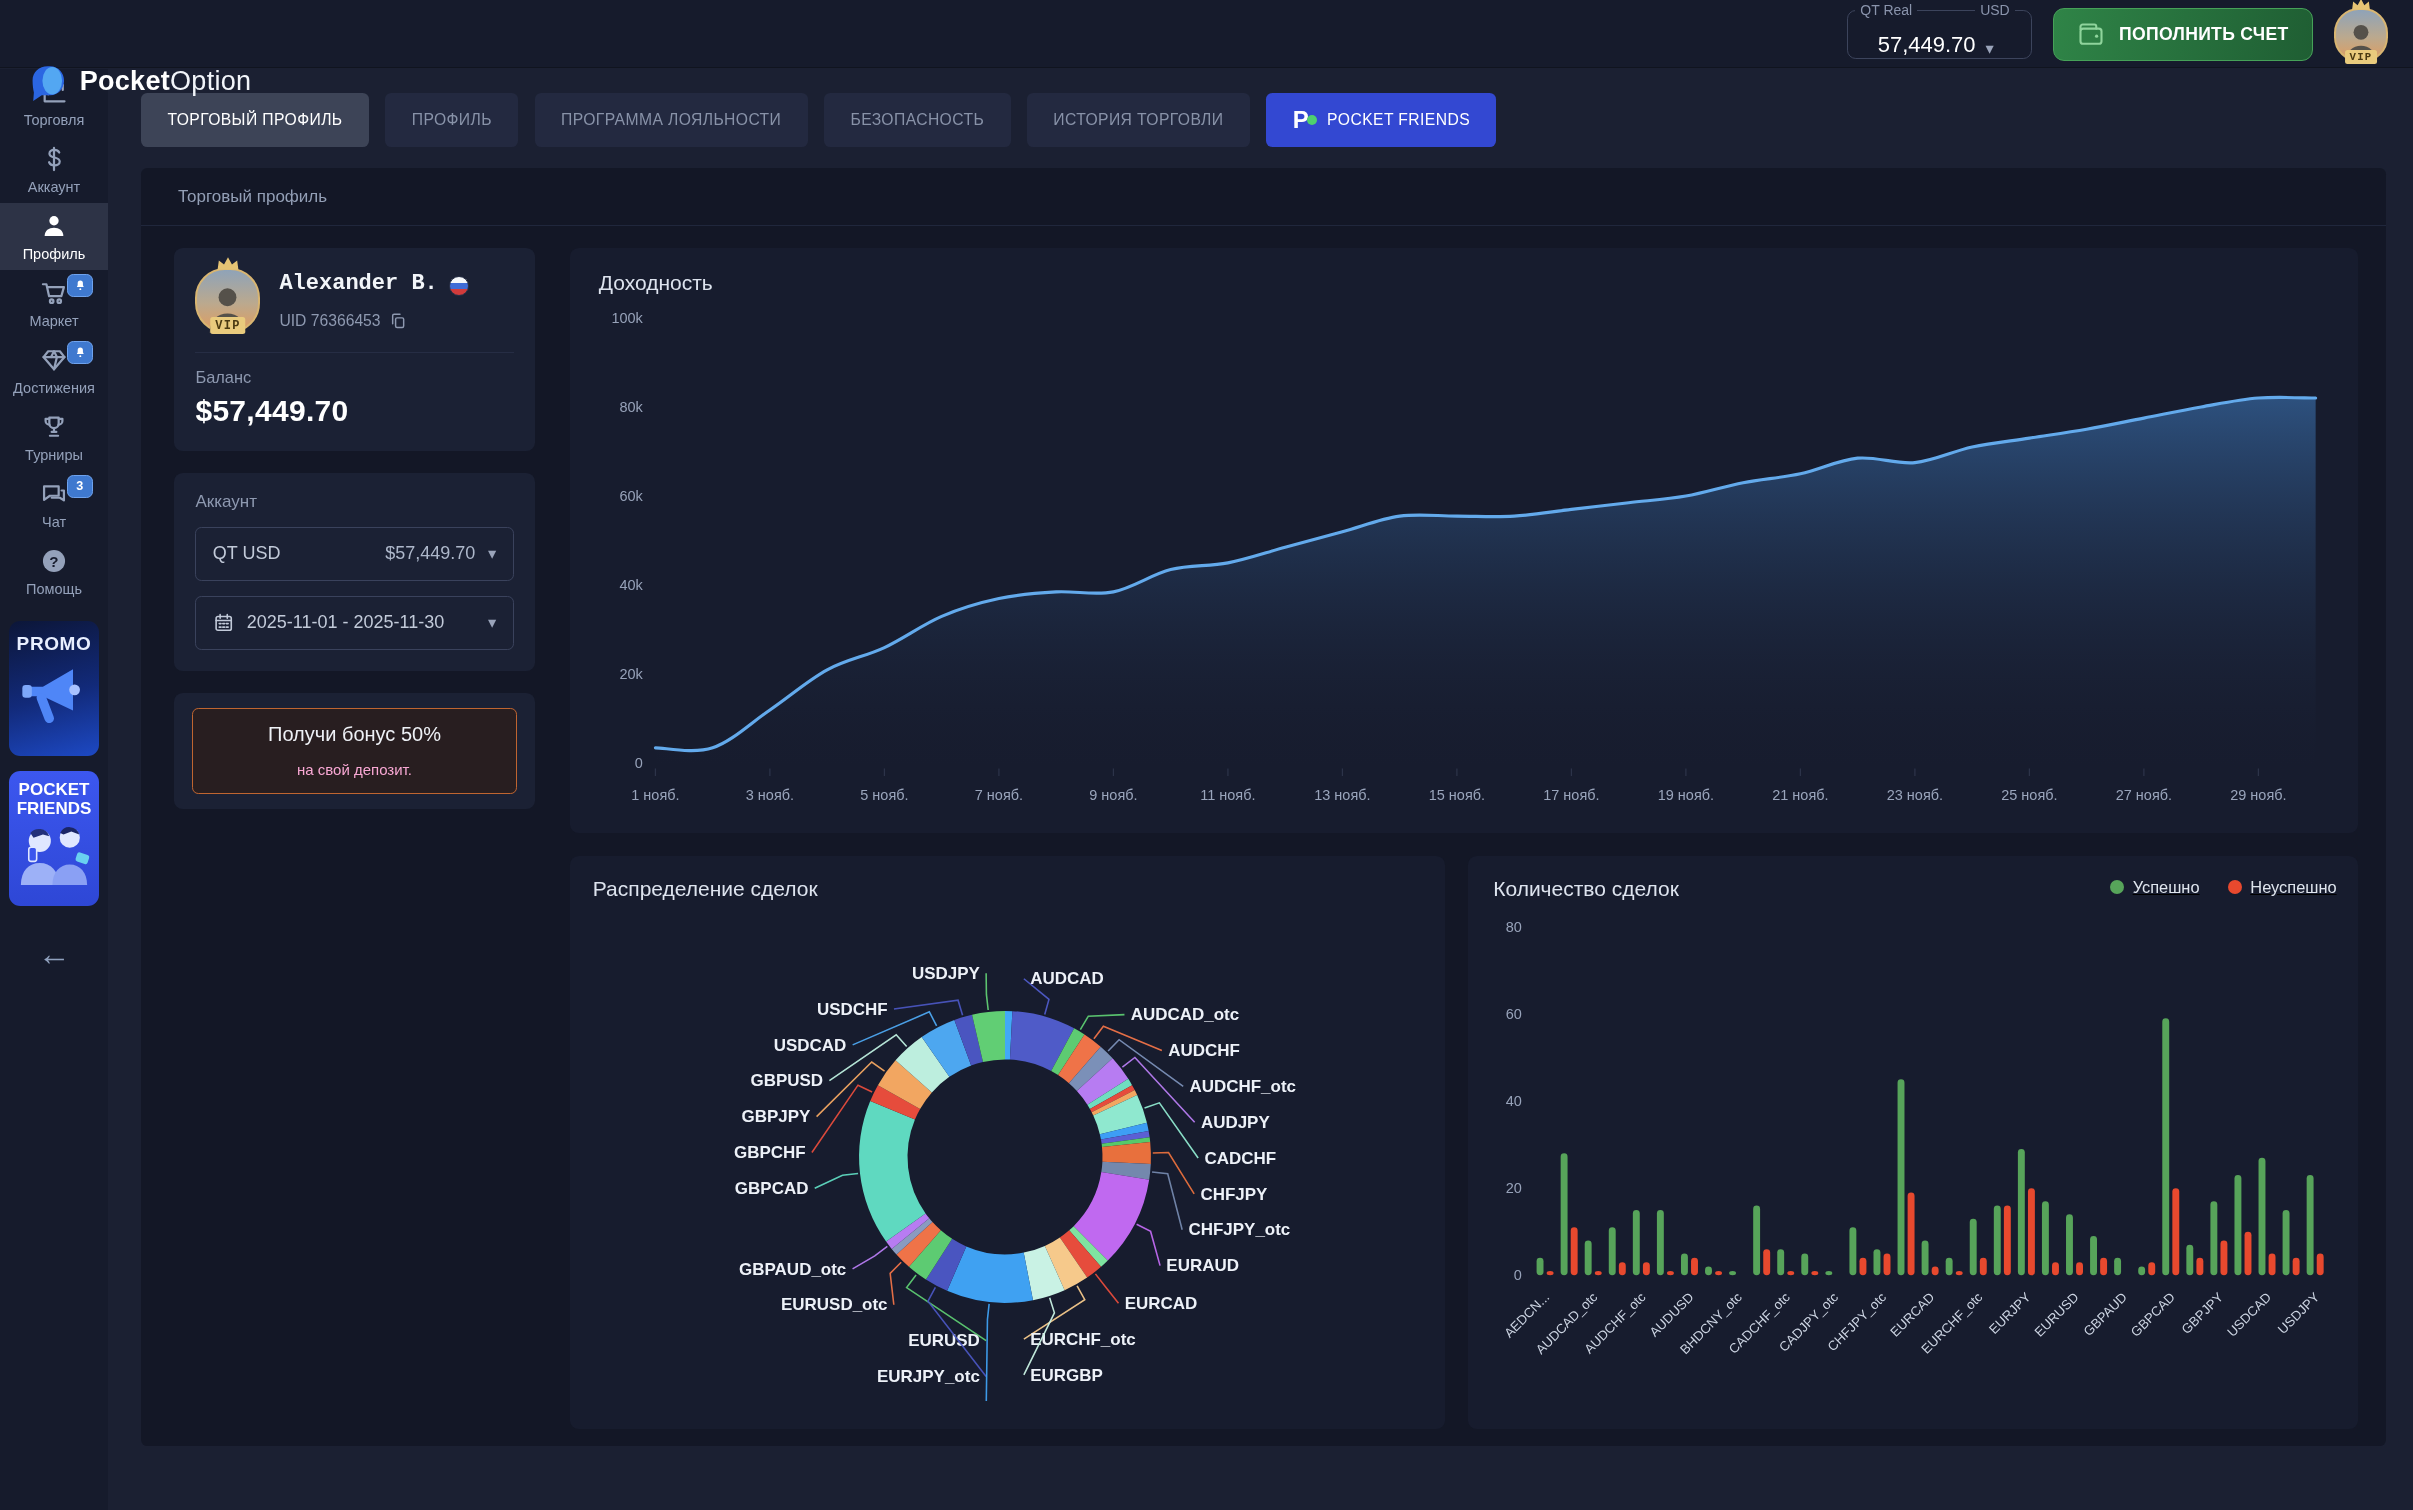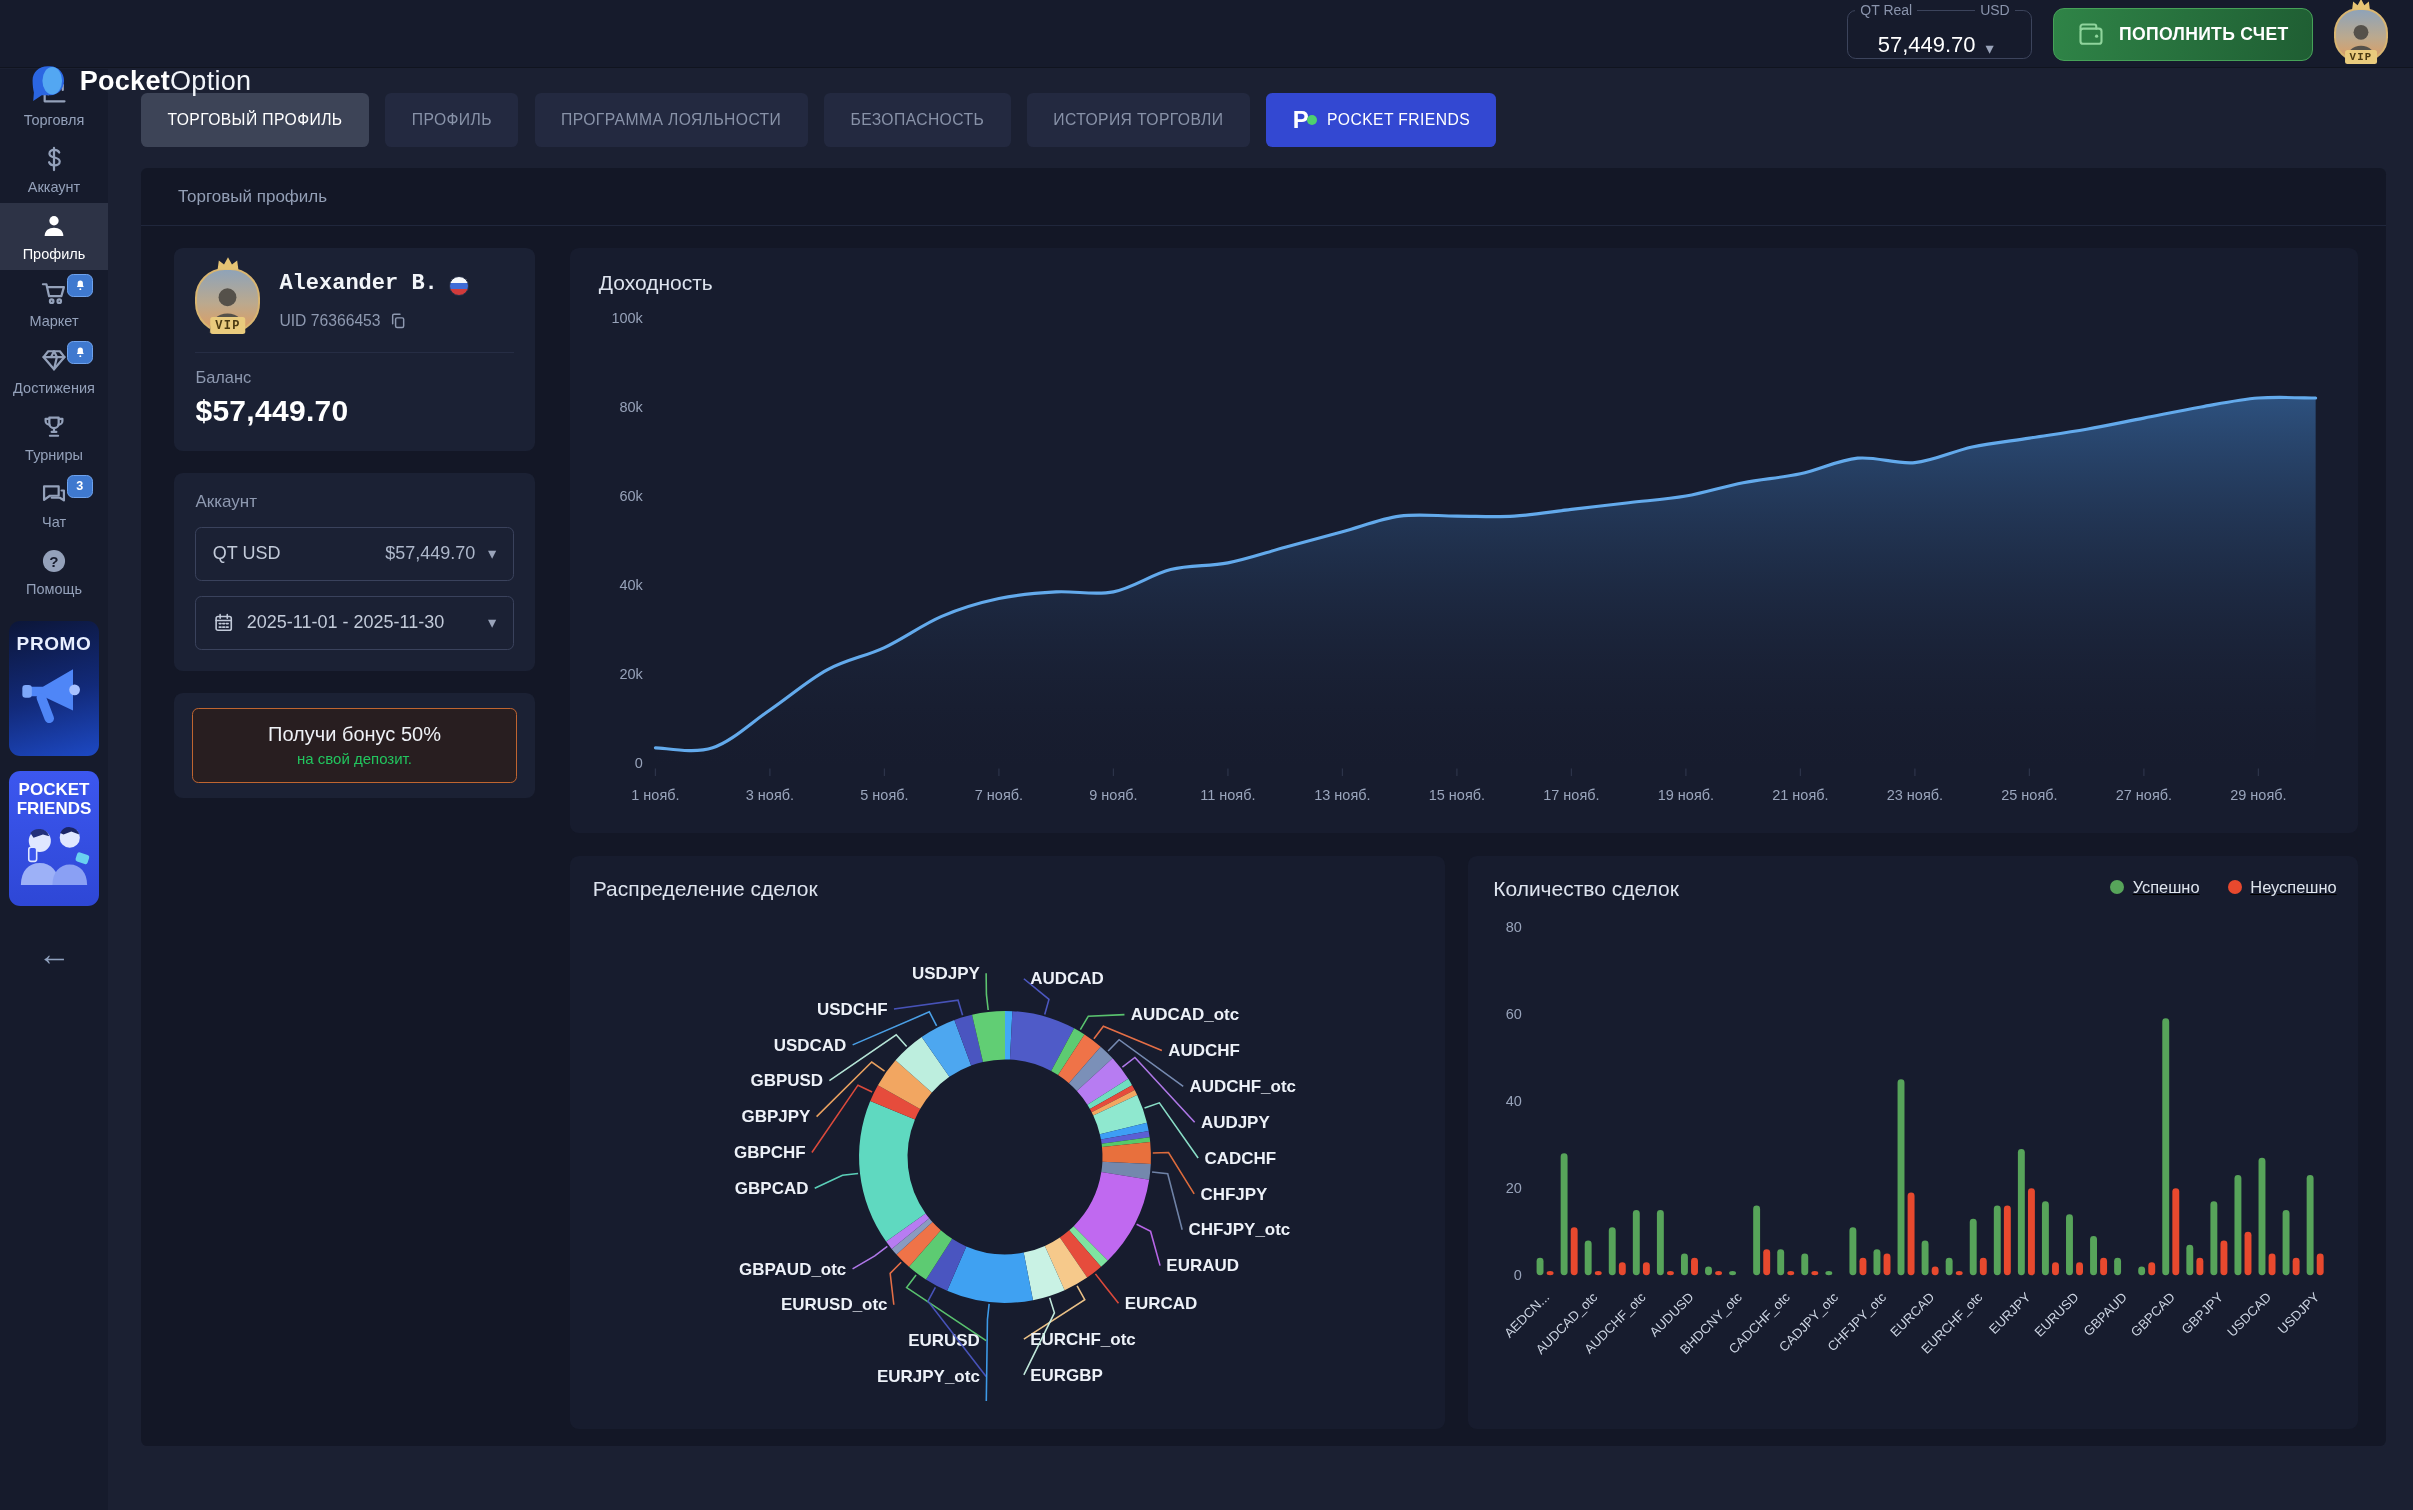--- a/index.html
+++ b/index.html
@@ -89,21 +89,21 @@
   .sel-spacer { flex:1; }
   .sel-value { color:#aeb8cb; font-size:18px; }
   .cal-ic { width:21.4px; height:21.4px; }
 
   .stats-card { padding:15px 17.6px; display:flex; flex-direction:column; gap:10px; }
   .stat-row { height:39px; background:#0f1422; border-left:4.4px solid #4f9a55; border-radius:5px; display:flex; align-items:center; padding-left:16.4px; color:#d4dae6; font-size:15.7px; }
 
   .bonus-card { padding:15px 17.6px; }
   .bonus-inner { border:1.3px solid #bf6530; background:#281e20; border-radius:6.3px; text-align:center; padding:14px 6.3px 15px 6.3px; cursor:pointer; }
   .bonus-l1 { color:#eef1f6; font-size:20px; }
-  .bonus-l2 { color:#22c55e; font-size:15px; margin-top:4px; }
+  .bonus-l2 { color:#f9a8d4; font-size:15px; margin-top:15px; }
 
   
   .right-col { flex:1; display:flex; flex-direction:column; gap:23px; }
   .chart-panel { background:#171c2e; border-radius:8.8px; }
   .area-panel { height:585px; padding:19px 25px 6.3px 25px; }
   .chart-title { color:#dde3ee; font-size:21px; font-weight:500; margin:3.8px 0 0 3.8px; }
   .area-svg { width:1737px; height:529px; display:block; }
   .bottom-row { display:flex; gap:23px; height:573px; }
   .donut-panel { width:875px; flex:none; padding:17.6px 19px; }
   .donut-svg { width:832px; height:497px; display:block; margin-top:2.5px; }

